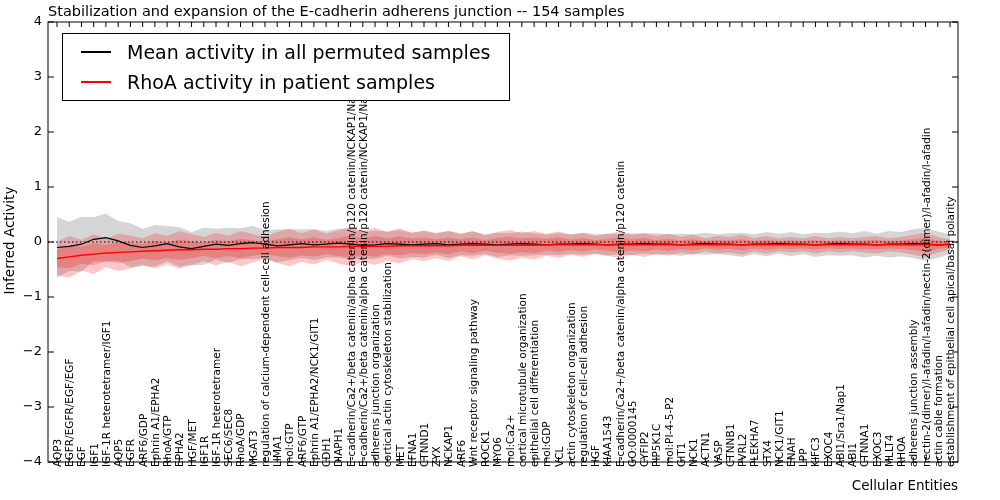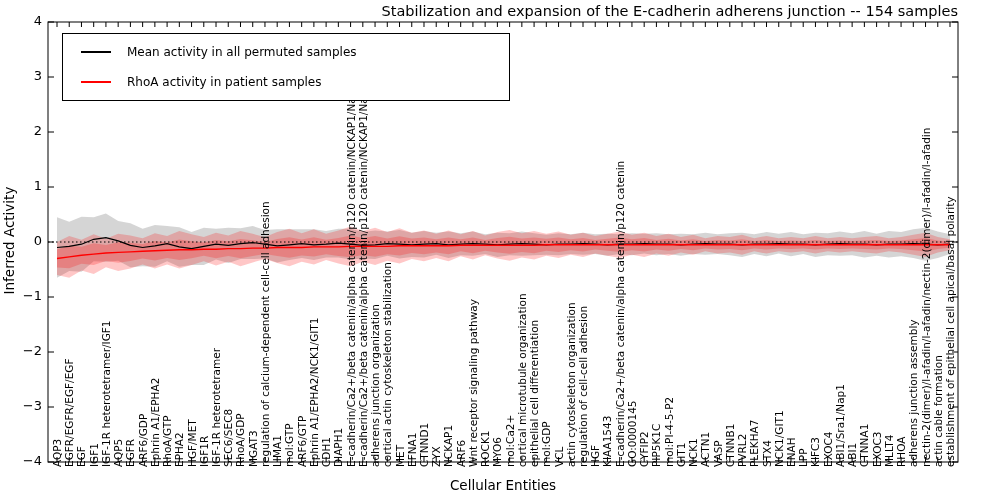--- a/index.html
+++ b/index.html
@@ -1,32 +1,32 @@
 <!DOCTYPE html>
 <html><head>
 <meta charset="utf-8">
 <style>
   html,body{margin:0;padding:0;background:#fff;overflow:hidden;}
   #fig{position:relative;width:1000px;height:500px;background:#ffffff;
        font-family:"DejaVu Sans","Liberation Sans",sans-serif;color:#000;}
-  #title{position:absolute;left:48px;top:3px;width:910px;text-align:right;
+  #title{position:absolute;left:48px;top:3px;width:910px;text-align:left;
          font-size:14.5px;white-space:nowrap;}
   #ylabel{position:absolute;left:-66px;top:232px;width:150px;height:17px;text-align:center;
           transform:rotate(-90deg);font-size:13.5px;}
-  #xlabel{position:absolute;left:48px;top:477px;width:910px;text-align:center;font-size:13.5px;}
+  #xlabel{position:absolute;left:48px;top:477px;width:910px;text-align:right;font-size:13.5px;}
   .ylab{position:absolute;width:40px;text-align:right;font-size:13px;line-height:14px;}
   .xlab{position:absolute;transform-origin:0 0;transform:rotate(-90deg);
         white-space:nowrap;font-size:10.5px;line-height:11px;letter-spacing:0;}
   #plot{position:absolute;left:0;top:0;}
   #legend{position:absolute;left:62px;top:33px;width:446px;height:66px;background:#ffffff;
           border:1px solid #000;}
   .lrow{position:absolute;left:0;height:30px;display:flex;align-items:center;}
   .lswatch{display:inline-block;width:30px;height:0;border-top-width:2px;border-top-style:solid;
            margin-left:18px;margin-right:16px;}
-  .ltext{font-size:12px;white-space:nowrap;}
+  .ltext{font-size:19px;white-space:nowrap;}
 </style>
 </head>
 <body>
 
 <div id="fig">
   <svg id="plot" width="1000" height="500">
       <path d="M57.0 217.3 L69.2 221.7 L81.5 216.7 L93.7 217.3 L105.9 213.4 L118.2 221.1 L130.4 223.3 L142.6 228.8 L154.9 224.9 L167.1 226.1 L179.3 227.2 L191.6 232.1 L203.8 227.7 L216.0 228.8 L228.3 227.7 L240.5 228.3 L252.7 226.1 L265.0 229.9 L277.2 229.3 L289.4 229.3 L301.7 229.3 L313.9 229.3 L326.1 231.0 L338.4 228.8 L350.6 228.8 L362.8 232.1 L375.1 230.4 L387.3 231.6 L399.5 229.9 L411.8 232.7 L424.0 231.0 L436.2 232.7 L448.5 231.6 L460.7 233.2 L472.9 231.6 L485.2 234.3 L497.4 232.7 L509.6 233.2 L521.8 231.6 L534.1 233.2 L546.3 234.8 L558.5 233.2 L570.8 234.3 L583.0 232.7 L595.2 234.3 L607.5 233.8 L619.7 234.3 L631.9 233.2 L644.2 233.8 L656.4 233.2 L668.6 234.3 L680.9 233.8 L693.1 234.3 L705.3 232.7 L717.6 234.3 L729.8 233.2 L742.0 232.7 L754.3 234.3 L766.5 232.1 L778.7 233.8 L791.0 232.1 L803.2 234.3 L815.4 232.7 L827.7 233.2 L839.9 231.6 L852.1 233.2 L864.4 231.0 L876.6 233.8 L888.8 231.0 L901.1 232.1 L913.3 229.3 L925.5 227.7 L937.8 231.6 L950.0 234.3 L950.0 254.1 L937.8 257.9 L925.5 260.7 L913.3 257.9 L901.1 256.3 L888.8 257.4 L876.6 255.8 L864.4 257.4 L852.1 255.2 L839.9 255.8 L827.7 255.2 L815.4 256.9 L803.2 254.1 L791.0 256.3 L778.7 253.6 L766.5 256.3 L754.3 254.1 L742.0 256.9 L729.8 255.2 L717.6 254.1 L705.3 254.7 L693.1 254.1 L680.9 255.8 L668.6 254.1 L656.4 255.2 L644.2 253.6 L631.9 255.2 L619.7 254.1 L607.5 255.8 L595.2 254.1 L583.0 254.7 L570.8 254.1 L558.5 255.2 L546.3 254.7 L534.1 255.2 L521.8 255.8 L509.6 255.2 L497.4 256.9 L485.2 254.1 L472.9 255.8 L460.7 255.2 L448.5 257.9 L436.2 254.7 L424.0 257.4 L411.8 256.9 L399.5 258.5 L387.3 255.8 L375.1 259.1 L362.8 258.5 L350.6 259.6 L338.4 257.4 L326.1 257.4 L313.9 260.1 L301.7 257.9 L289.4 260.1 L277.2 262.4 L265.0 258.5 L252.7 259.1 L240.5 259.1 L228.3 262.9 L216.0 259.6 L203.8 265.1 L191.6 265.1 L179.3 266.8 L167.1 261.3 L154.9 266.8 L142.6 266.2 L130.4 267.3 L118.2 260.7 L105.9 261.8 L93.7 261.3 L81.5 271.7 L69.2 271.1 L57.0 277.8 Z" fill="rgba(150,150,150,0.40)" stroke="none"></path>
       <path d="M57.0 242.0 L69.2 235.9 L81.5 239.8 L93.7 234.3 L105.9 238.7 L118.2 233.8 L130.4 235.4 L142.6 238.2 L154.9 233.2 L167.1 235.9 L179.3 231.0 L191.6 234.3 L203.8 237.1 L216.0 232.7 L228.3 235.4 L240.5 231.0 L252.7 233.8 L265.0 237.1 L277.2 232.1 L289.4 228.8 L301.7 233.2 L313.9 229.3 L326.1 233.8 L338.4 230.4 L350.6 226.6 L362.8 231.0 L375.1 227.7 L387.3 232.1 L399.5 228.3 L411.8 232.7 L424.0 230.4 L436.2 233.8 L448.5 230.4 L460.7 234.3 L472.9 231.0 L485.2 235.4 L497.4 232.1 L509.6 229.9 L521.8 233.2 L534.1 231.0 L546.3 233.8 L558.5 231.6 L570.8 234.8 L583.0 232.7 L595.2 235.9 L607.5 233.8 L619.7 231.6 L631.9 234.8 L644.2 232.7 L656.4 235.9 L668.6 233.8 L680.9 237.1 L693.1 234.8 L705.3 238.2 L717.6 235.9 L729.8 237.1 L742.0 234.8 L754.3 238.2 L766.5 235.9 L778.7 238.2 L791.0 237.1 L803.2 238.2 L815.4 235.9 L827.7 238.2 L839.9 237.1 L852.1 238.2 L864.4 237.1 L876.6 235.9 L888.8 238.2 L901.1 237.1 L913.3 234.8 L925.5 232.7 L937.8 237.1 L950.0 239.3 L950.0 250.3 L937.8 252.4 L925.5 256.9 L913.3 254.7 L901.1 252.4 L888.8 251.3 L876.6 253.6 L864.4 252.4 L852.1 251.3 L839.9 252.4 L827.7 251.3 L815.4 253.6 L803.2 251.3 L791.0 252.4 L778.7 251.3 L766.5 253.6 L754.3 251.3 L742.0 254.7 L729.8 252.4 L717.6 253.6 L705.3 251.3 L693.1 254.7 L680.9 252.4 L668.6 255.8 L656.4 253.6 L644.2 256.9 L631.9 254.7 L619.7 257.9 L607.5 255.8 L595.2 253.6 L583.0 256.9 L570.8 254.7 L558.5 257.9 L546.3 255.8 L534.1 259.6 L521.8 257.4 L509.6 260.7 L497.4 258.5 L485.2 255.2 L472.9 259.6 L460.7 256.3 L448.5 261.3 L436.2 257.9 L424.0 261.3 L411.8 259.1 L399.5 263.4 L387.3 260.7 L375.1 265.1 L362.8 261.8 L350.6 266.2 L338.4 263.4 L326.1 260.1 L313.9 264.6 L301.7 261.8 L289.4 266.2 L277.2 262.9 L265.0 259.1 L252.7 262.4 L240.5 266.2 L228.3 261.8 L216.0 265.6 L203.8 261.3 L191.6 265.1 L179.3 268.4 L167.1 264.6 L154.9 268.4 L142.6 264.6 L130.4 268.4 L118.2 271.1 L105.9 267.3 L93.7 273.9 L81.5 270.6 L69.2 277.8 L57.0 275.0 Z" fill="rgba(255,0,0,0.22)" stroke="none"></path>
       <path d="M57.0 249.4 L69.2 245.4 L81.5 246.7 L93.7 243.2 L105.9 245.1 L118.2 242.2 L130.4 242.8 L142.6 244.1 L154.9 241.1 L167.1 242.4 L179.3 239.4 L191.6 241.2 L203.8 242.5 L216.0 240.1 L228.3 241.3 L240.5 238.9 L252.7 240.2 L265.0 242.0 L277.2 239.0 L289.4 237.2 L301.7 239.6 L313.9 237.3 L326.1 239.7 L338.4 237.9 L350.6 235.5 L362.8 237.9 L375.1 236.1 L387.3 238.5 L399.5 236.2 L411.8 238.6 L424.0 237.4 L436.2 239.2 L448.5 237.4 L460.7 239.3 L472.9 237.4 L485.2 239.9 L497.4 238.0 L509.6 236.8 L521.8 238.6 L534.1 237.4 L546.3 238.7 L558.5 237.5 L570.8 239.3 L583.0 238.1 L595.2 239.9 L607.5 238.7 L619.7 237.5 L631.9 239.3 L644.2 238.1 L656.4 239.9 L668.6 238.7 L680.9 240.5 L693.1 239.3 L705.3 241.1 L717.6 239.9 L729.8 240.5 L742.0 239.3 L754.3 241.1 L766.5 239.9 L778.7 241.1 L791.0 240.5 L803.2 241.1 L815.4 239.9 L827.7 241.1 L839.9 240.5 L852.1 241.1 L864.4 240.5 L876.6 239.9 L888.8 241.1 L901.1 240.5 L913.3 239.3 L925.5 238.1 L937.8 240.5 L950.0 241.7 L950.0 247.8 L937.8 249.0 L925.5 251.4 L913.3 250.2 L901.1 249.0 L888.8 248.4 L876.6 249.6 L864.4 249.0 L852.1 248.4 L839.9 249.0 L827.7 248.4 L815.4 249.6 L803.2 248.4 L791.0 249.0 L778.7 248.4 L766.5 249.6 L754.3 248.4 L742.0 250.2 L729.8 249.0 L717.6 249.6 L705.3 248.4 L693.1 250.2 L680.9 249.0 L668.6 250.8 L656.4 249.6 L644.2 251.4 L631.9 250.2 L619.7 252.0 L607.5 250.8 L595.2 249.6 L583.0 251.4 L570.8 250.2 L558.5 252.0 L546.3 250.8 L534.1 253.2 L521.8 252.0 L509.6 253.8 L497.4 252.6 L485.2 250.7 L472.9 253.2 L460.7 251.3 L448.5 254.3 L436.2 252.5 L424.0 254.3 L411.8 253.1 L399.5 255.5 L387.3 254.3 L375.1 256.7 L362.8 254.9 L350.6 257.3 L338.4 256.0 L326.1 254.2 L313.9 256.6 L301.7 255.4 L289.4 257.8 L277.2 256.0 L265.0 254.1 L252.7 255.9 L240.5 258.3 L228.3 255.9 L216.0 258.2 L203.8 255.8 L191.6 258.2 L179.3 260.0 L167.1 258.1 L154.9 260.5 L142.6 258.6 L130.4 261.0 L118.2 262.7 L105.9 260.9 L93.7 265.0 L81.5 263.7 L69.2 268.3 L57.0 267.6 Z" fill="rgba(255,0,0,0.22)" stroke="none"></path>
       <line x1="48" y1="242" x2="958" y2="242" stroke="#000" stroke-width="1" stroke-dasharray="1.5,2.5"></line>

